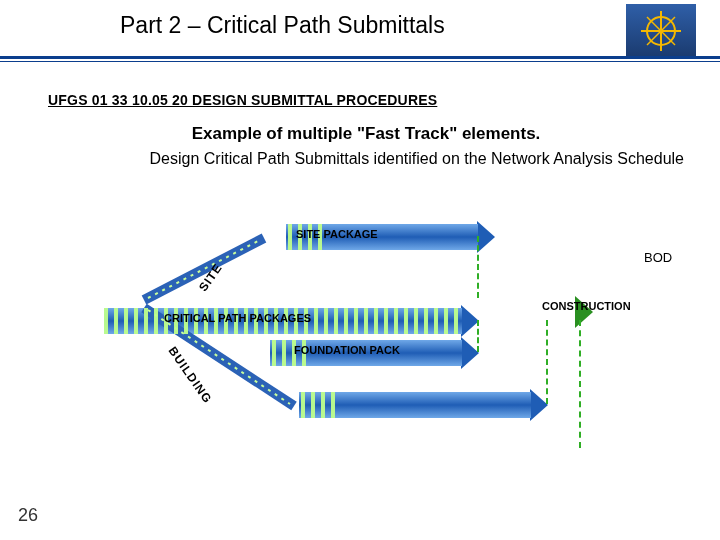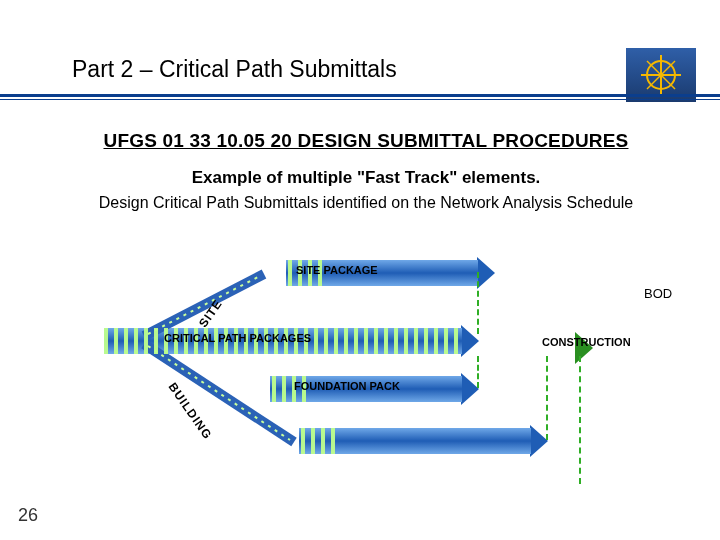--- a/index.html
+++ b/index.html
@@ -5,24 +5,23 @@
   * { box-sizing: border-box; margin: 0; padding: 0; }
   body {
     width: 720px;
     height: 540px;
     background: #fff;
     font-family: Arial, Helvetica, sans-serif;
     position: relative;
     overflow: hidden;
   }
   .header {
-    padding: 12px 0 0 72px;
-    height: 50px;
-    position: relative;
-    margin-top: 44px;
+    padding: 12px 0 0 120px;
+    height: 56px;
+    position: relative;
   }
   .title {
     font-size: 23px;
     font-weight: normal;
     color: #000;
   }
   .logo {
     position: absolute;
     right: 24px;
     top: 4px;
@@ -45,35 +44,34 @@
   }
   .rule-band .thin {
     position: absolute; left:0; right:0; top:5px;
     border-top: 1px solid #0b3e8d;
   }
   .content {
     padding: 28px 36px 0 48px;
   }
   .section-title {
     font-weight: bold;
-    font-size: 19px;
+    font-size: 14px;
     text-decoration: underline;
     letter-spacing: .2px;
-    text-align: center;
   }
   .example {
     font-weight: bold;
     font-size: 17px;
     text-align: center;
     margin: 16px 0 6px;
   }
   .subline {
     font-size: 16px;
-    text-align: center;
-    margin-bottom: 12px;
+    text-align: right;
+    margin-bottom: 20px;
   }
   .diagram {
     position: relative;
     width: 620px;
     height: 290px;
     margin: 0 auto 0 36px;
   }
   
   .arrow {
     position: absolute;
@@ -177,21 +175,21 @@
     <div class="thin"></div>
 </div>
 
 <div class="content">
   <div class="section-title">UFGS 01 33 10.05 20  DESIGN SUBMITTAL PROCEDURES</div>
   <div class="example">Example of multiple "Fast Track" elements.</div>
   <div class="subline">Design Critical Path Submittals identified on the Network Analysis Schedule</div>
 
   <div class="diagram">
 
-    <div class="arrow" style="left:0; top:104px; width:395px;padding-left:20px;">
+    <div class="arrow" style="left:0; top:120px; width:395px;padding-left:20px;">
       <div class="body" style="width:377px;">
         <span class="stripes"></span>
       </div>
       <div class="head"></div>
       <span class="label" style="left:80px;">CRITICAL PATH PACKAGES</span>
     </div>
 
     <div class="diag" style="left:60px; top:50px;">
       <svg width="160" height="70">
         <line x1="0" y1="62" x2="120" y2="0" stroke="#2b62b6" stroke-width="10" stroke-linecap="butt"></line>

